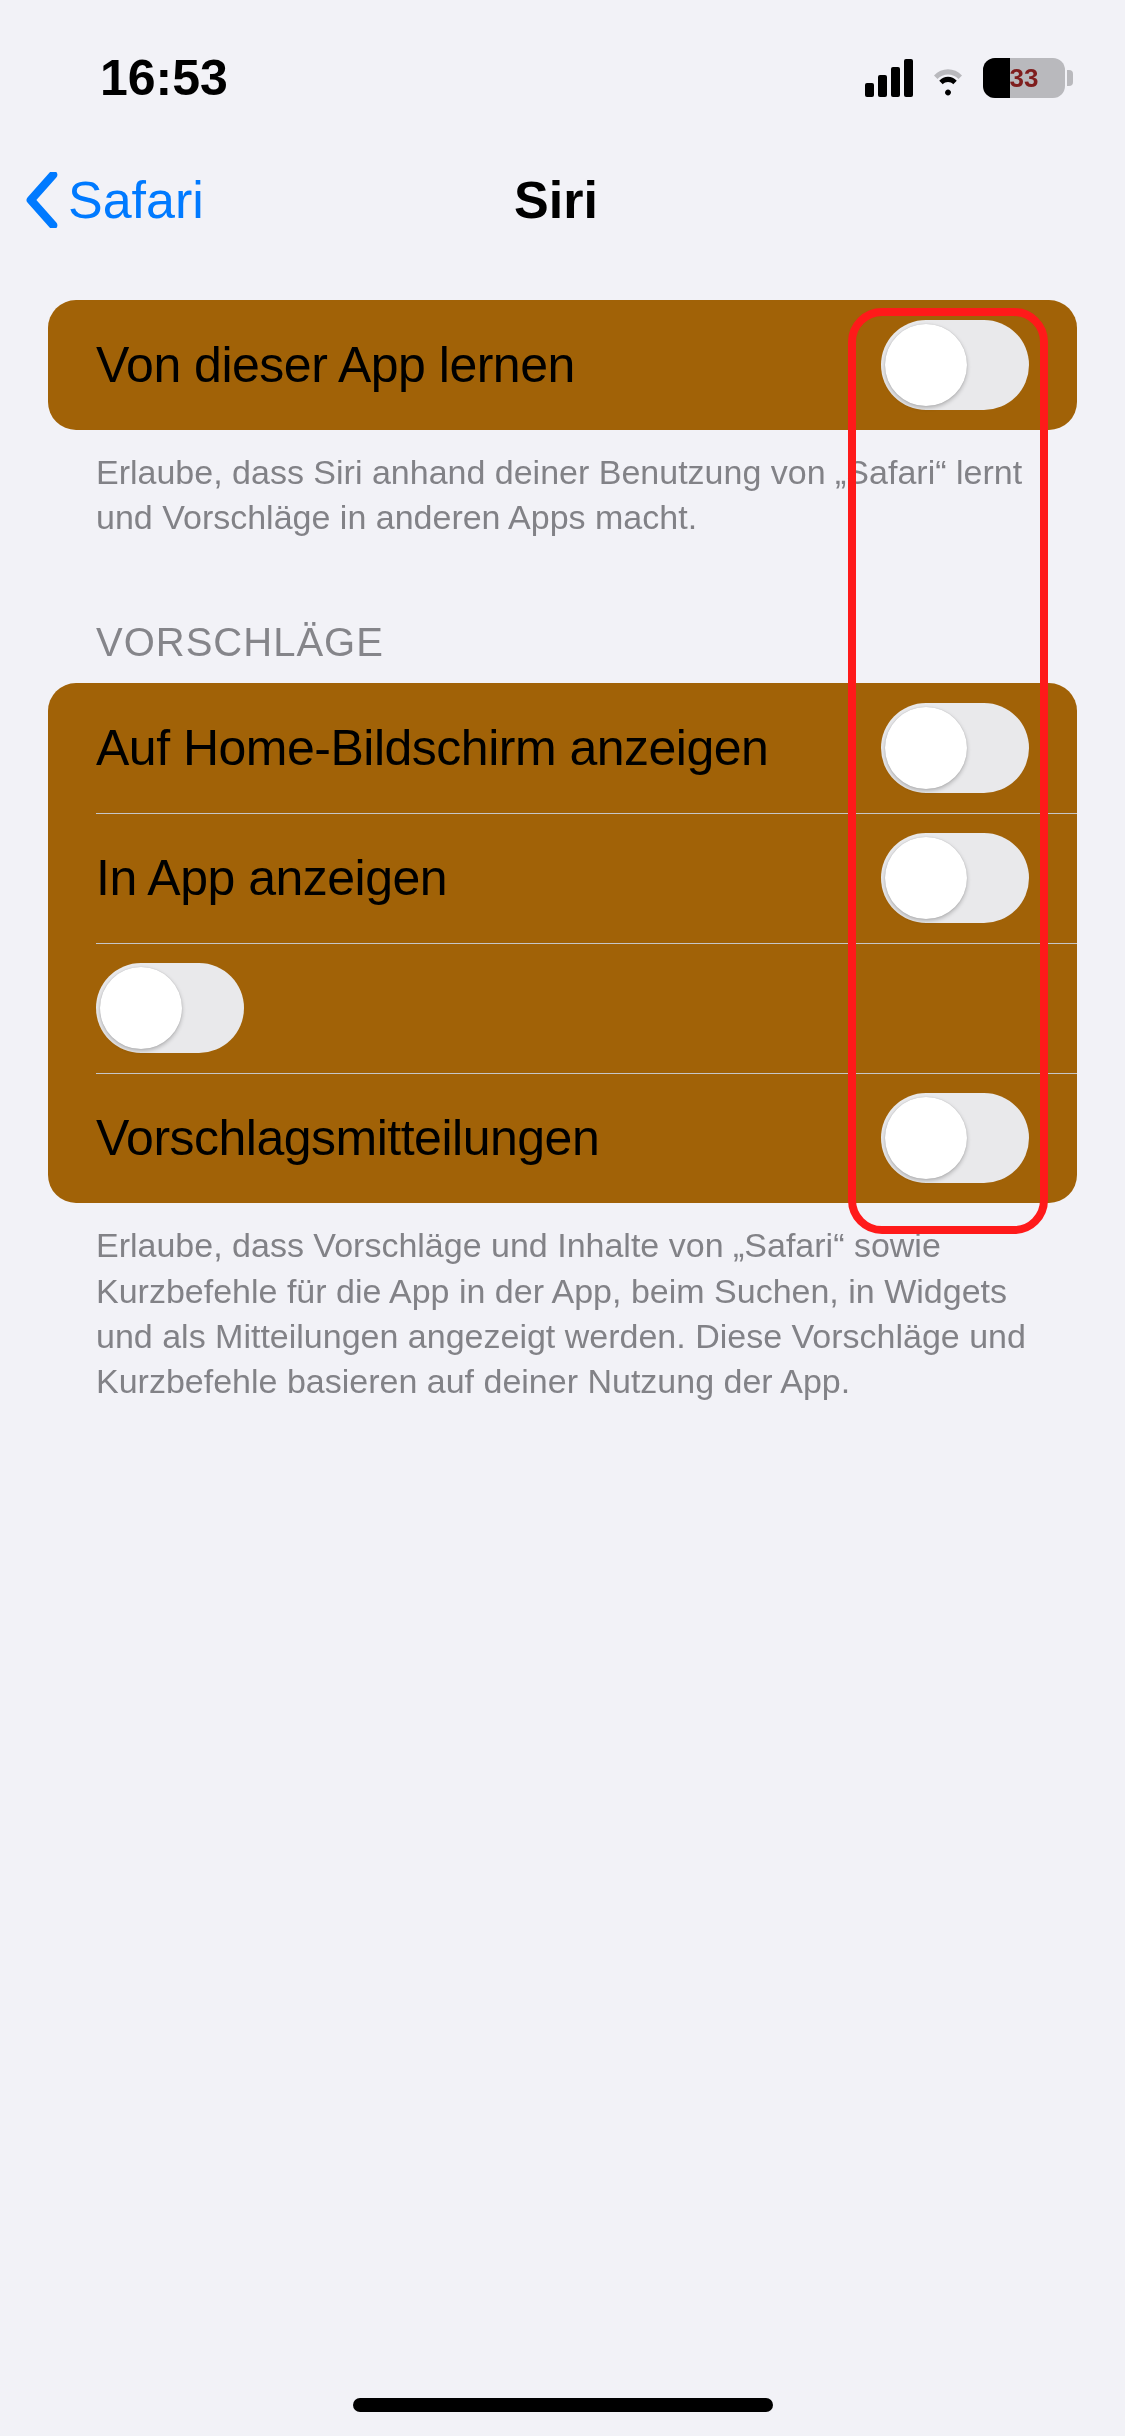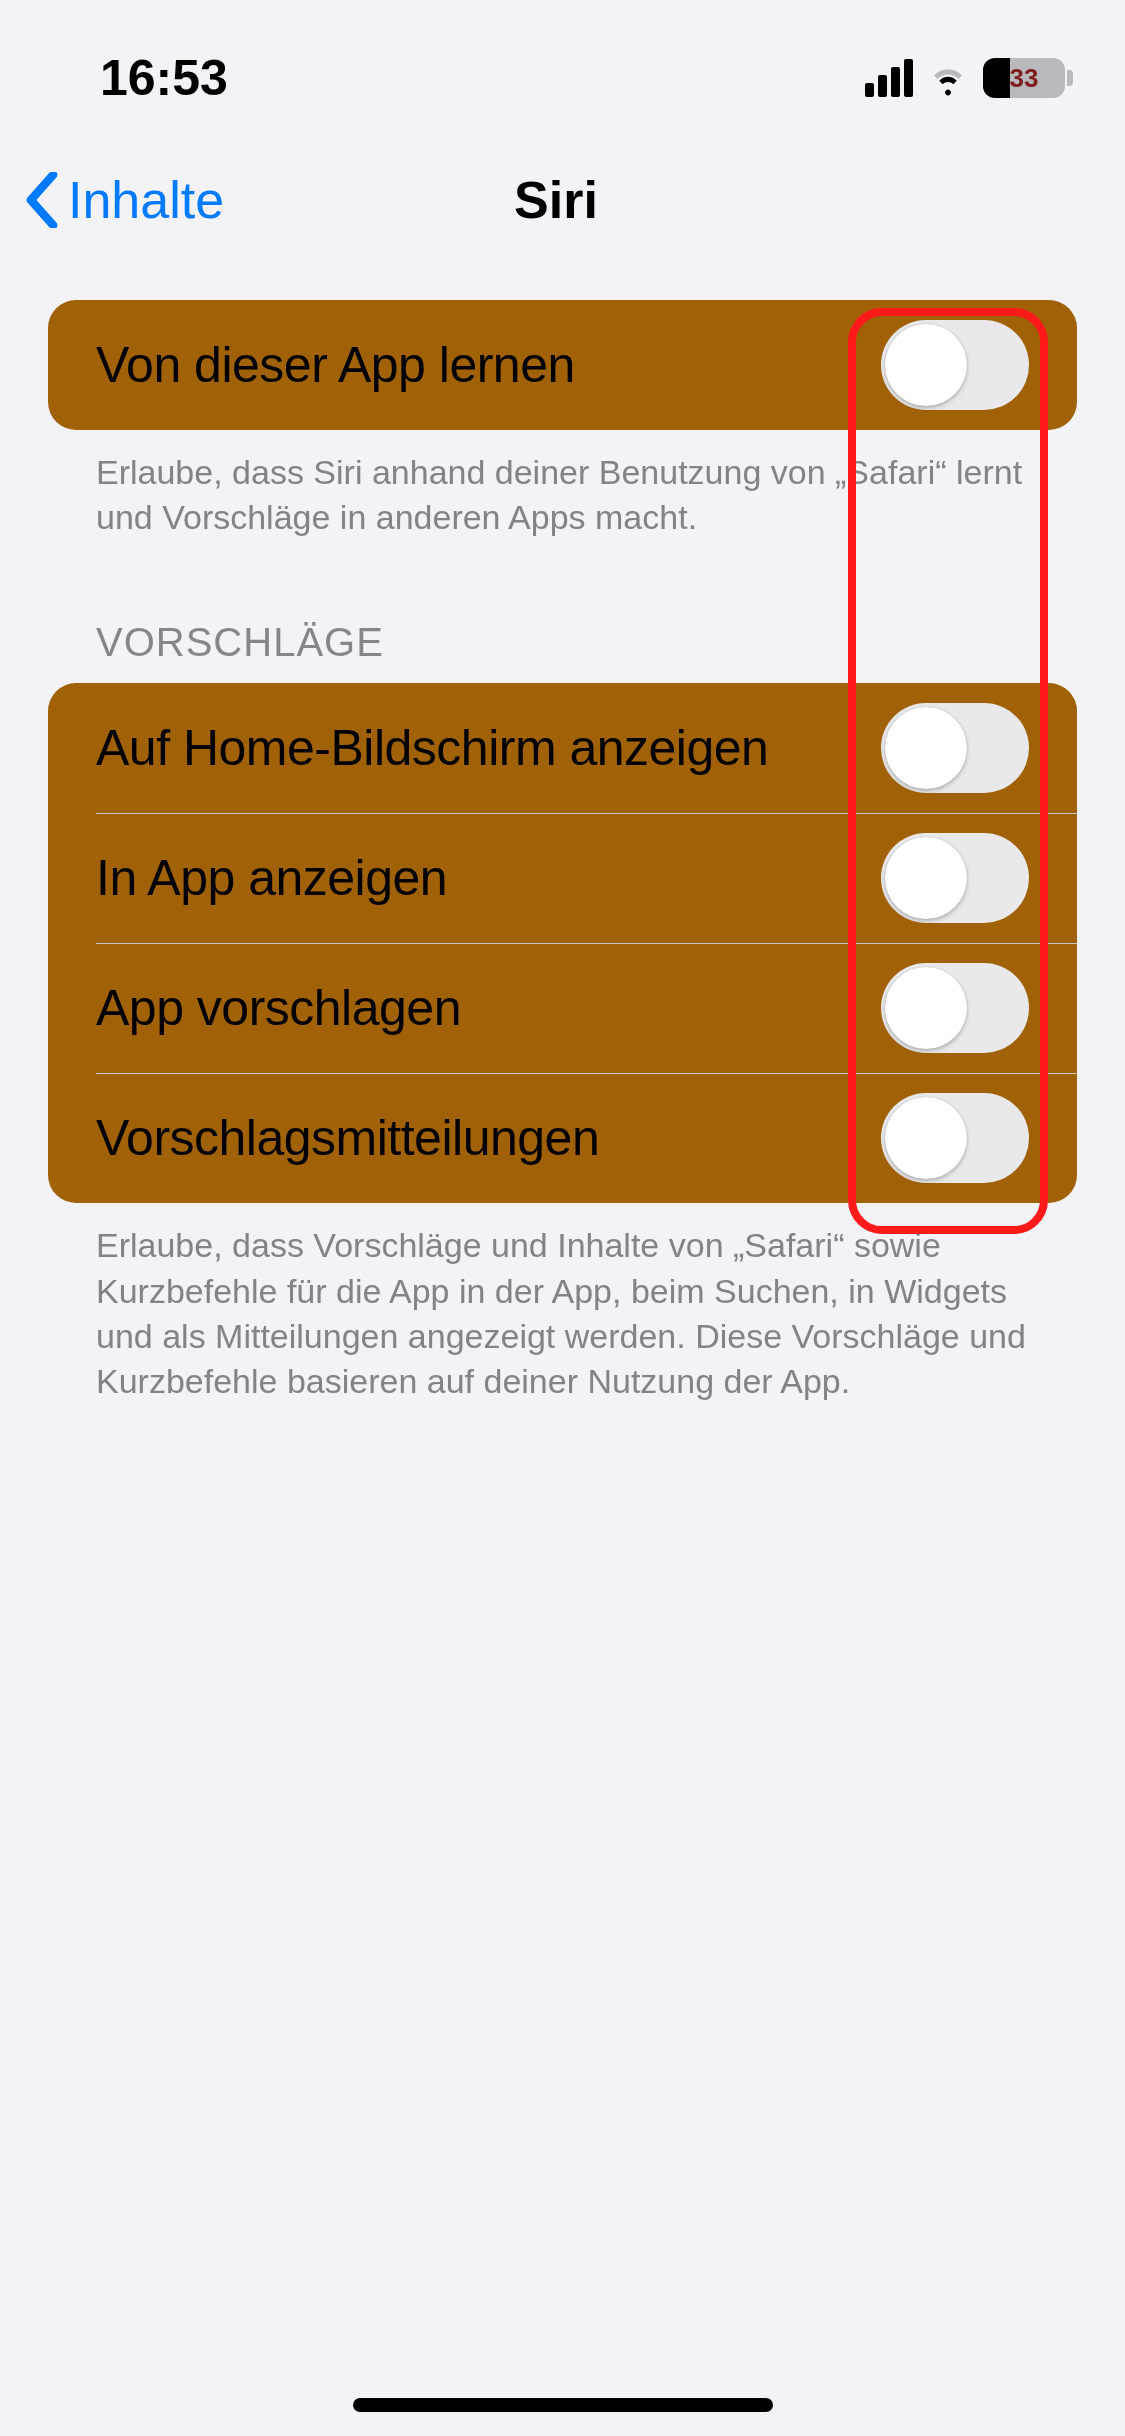--- a/index.html
+++ b/index.html
@@ -210,21 +210,21 @@
       <div class="battery-text">33</div>
     </div>
   </div>
 </div>
 
 <div class="nav-header">
   <div class="back-btn">
     <svg viewBox="0 0 12 20">
       <path d="M10 1 L2 10 L10 19" stroke="#007aff" stroke-width="3" fill="none" stroke-linecap="round" stroke-linejoin="round"></path>
     </svg>
-    <span>Inhalte</span>
+    <span>Safari</span>
   </div>
   <div class="nav-title">Siri</div>
 </div>
 
 <div class="content">
 
   <div class="group">
     <div class="row">
       <div class="row-label">Von dieser App lernen</div>
       <div class="toggle">
@@ -242,21 +242,20 @@
           <div class="toggle-knob"></div>
         </div>
     </div>
     <div class="row">
       <div class="row-label">In App anzeigen</div>
       <div class="toggle">
           <div class="toggle-knob"></div>
         </div>
     </div>
     <div class="row">
-      <div class="row-label">App vorschlagen</div>
       <div class="toggle">
           <div class="toggle-knob"></div>
         </div>
     </div>
     <div class="row">
       <div class="row-label">Vorschlagsmitteilungen</div>
       <div class="toggle">
           <div class="toggle-knob"></div>
         </div>
     </div>

